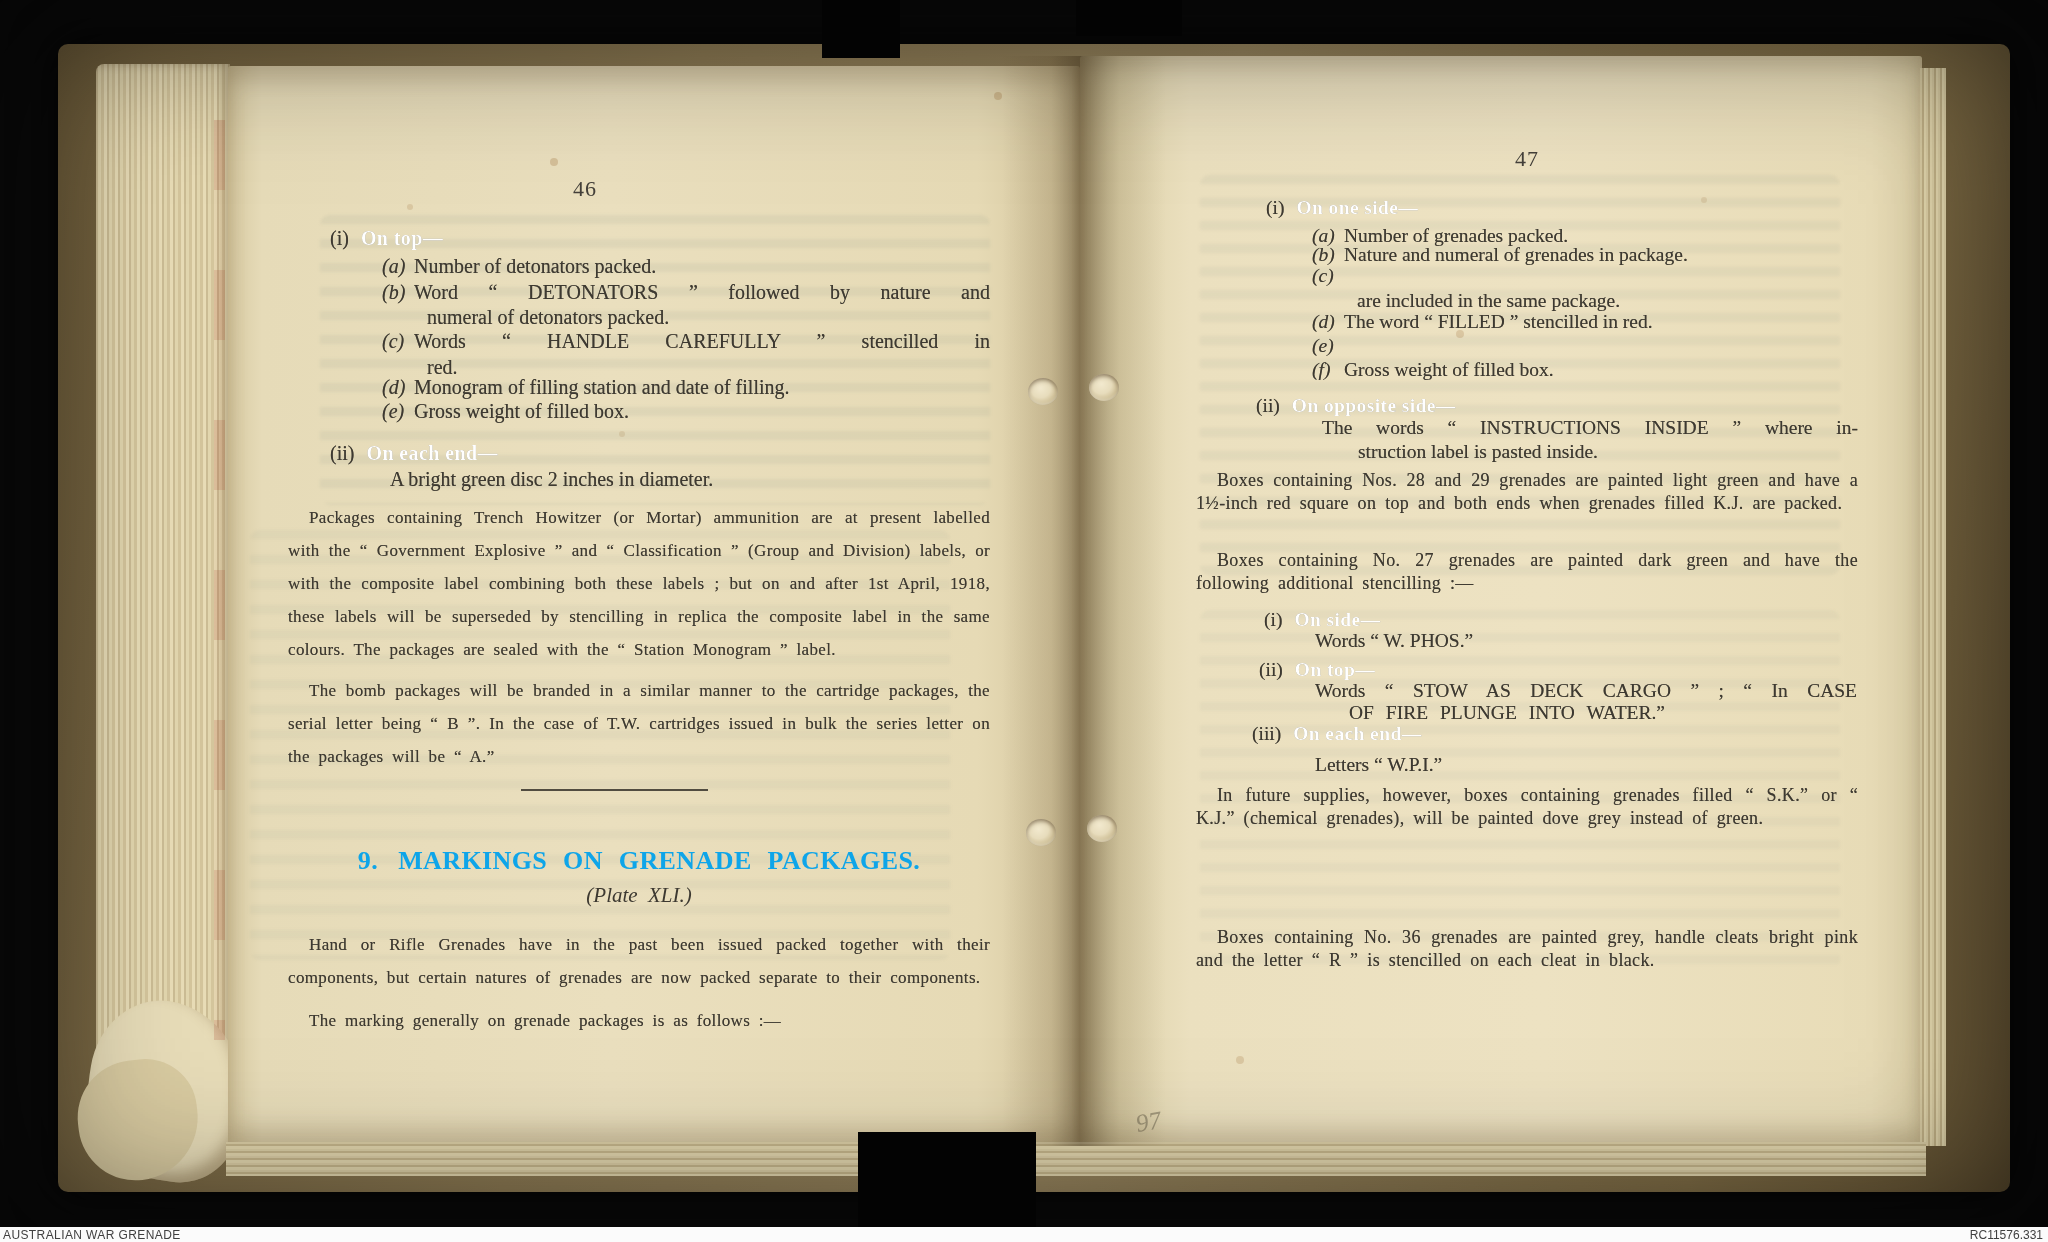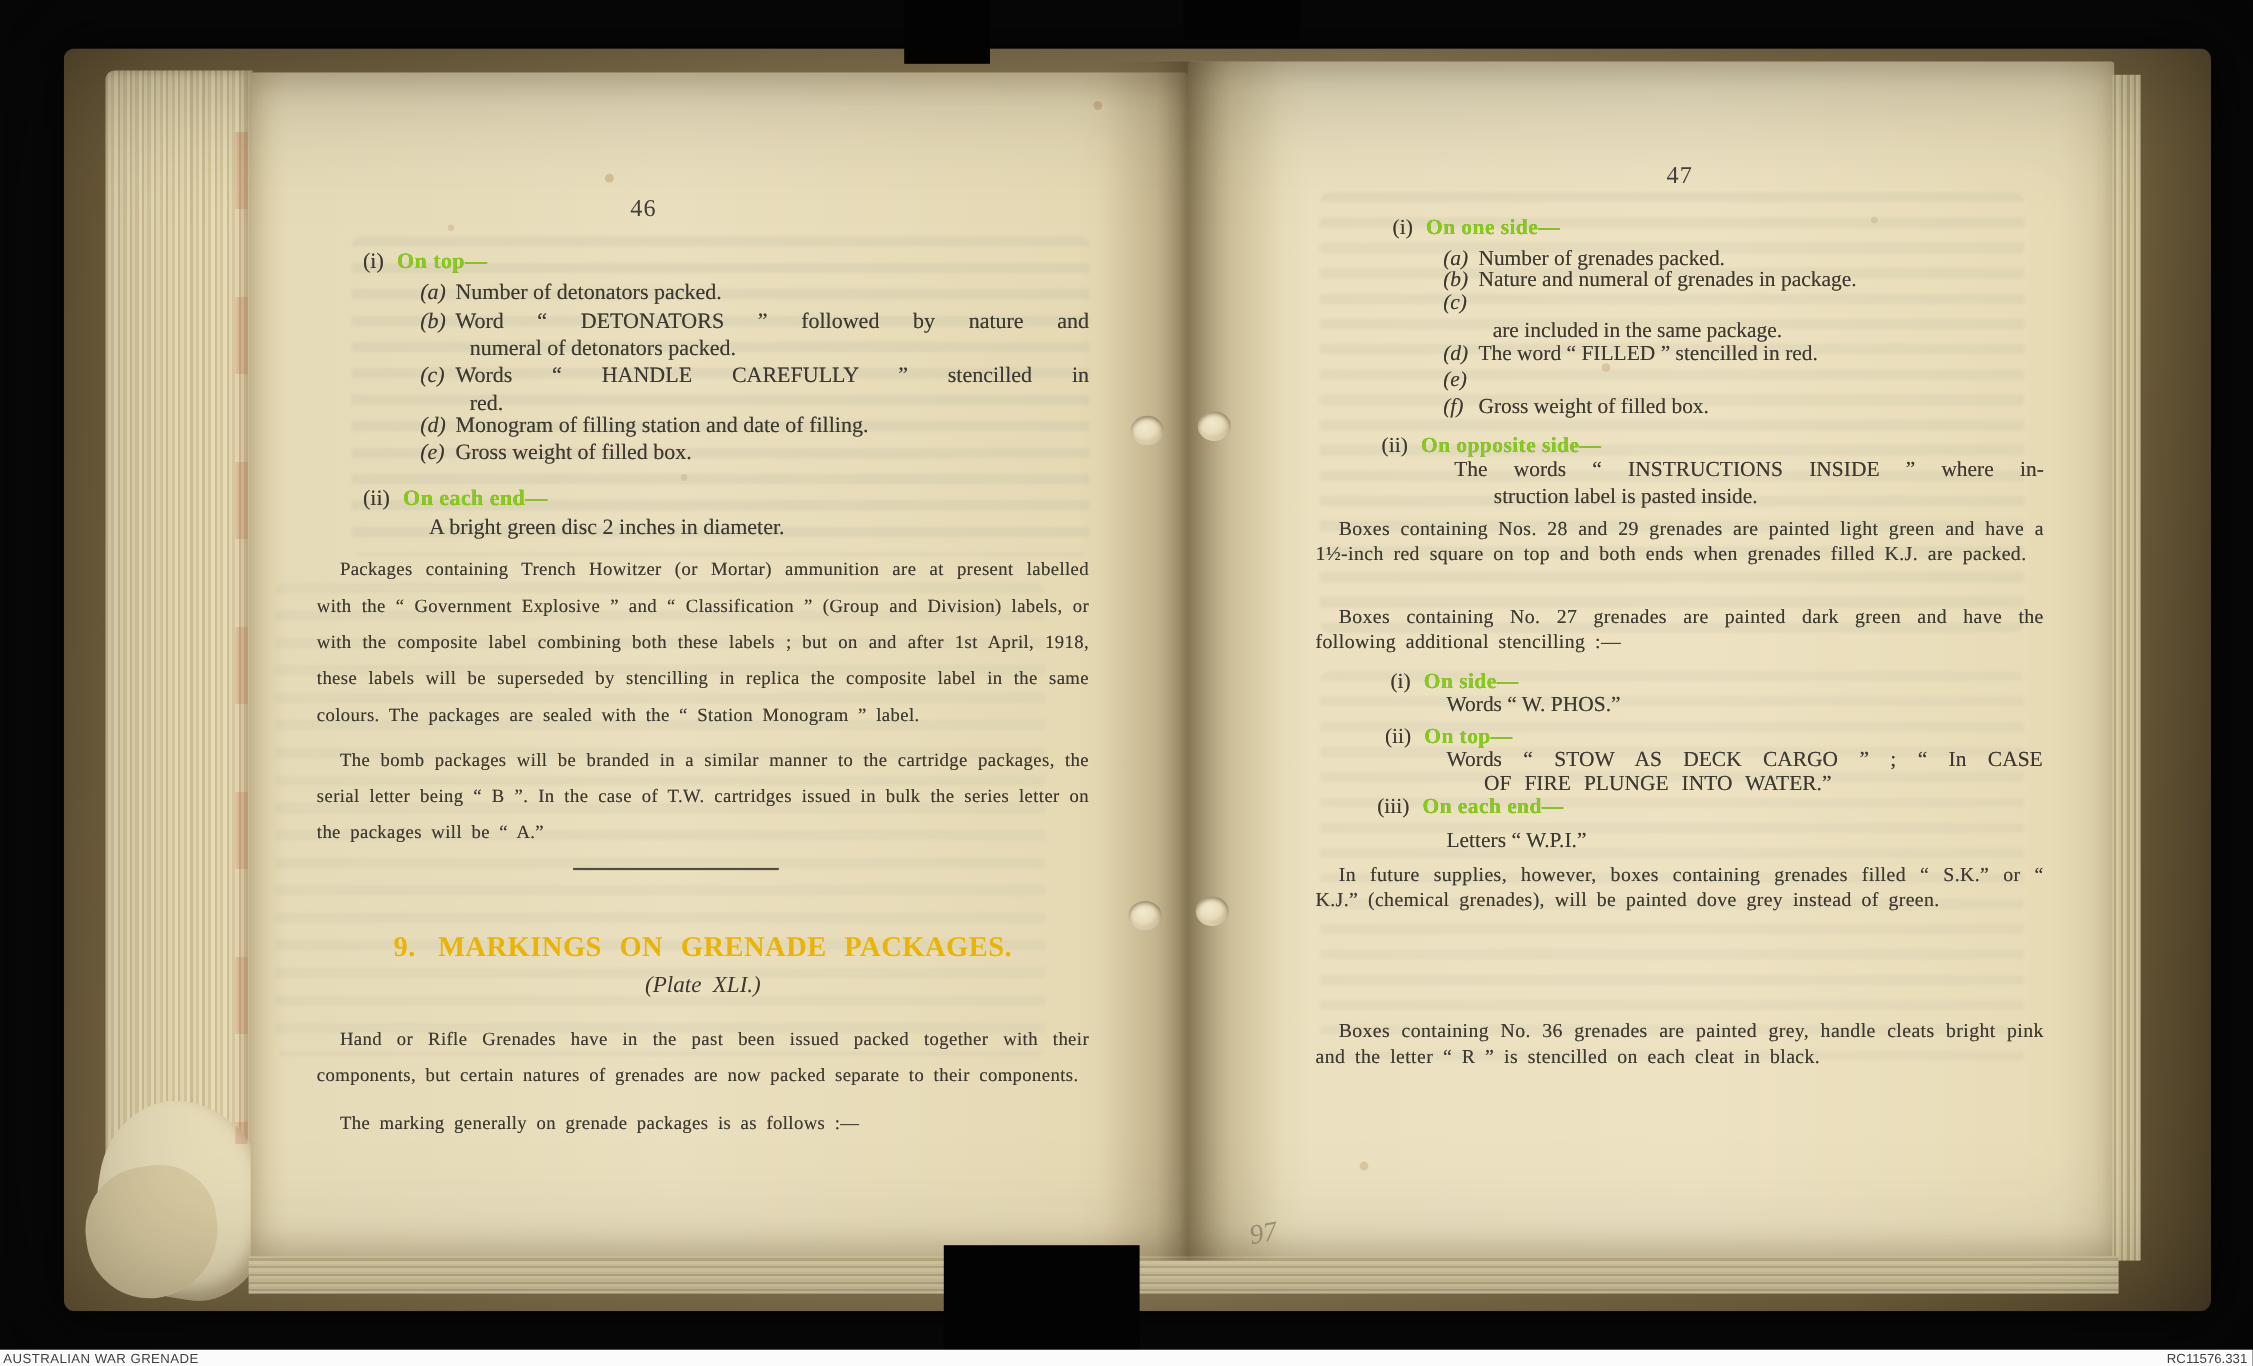--- a/index.html
+++ b/index.html
@@ -47,28 +47,28 @@
     box-shadow:552px 160px 0 2px rgba(150,100,45,.25),408px 205px 0 1px rgba(150,100,45,.18),
     1458px 332px 0 2px rgba(155,105,50,.22),1702px 198px 0 1px rgba(150,100,45,.15),
     1238px 1058px 0 2px rgba(150,100,45,.2),996px 94px 0 2px rgba(150,100,45,.25),
     620px 432px 0 1px rgba(150,100,45,.15);}
 
   
   .line{position:absolute;white-space:nowrap;font-size:20px;line-height:24px;text-shadow:0 0 .6px rgba(62,58,48,.6);}
   .jline{position:absolute;font-size:20px;line-height:24px;text-align:justify;text-align-last:justify;text-shadow:0 0 .6px rgba(62,58,48,.6);}
   .mk{position:absolute;font-style:italic;font-size:20px;line-height:24px;text-shadow:0 0 .6px rgba(62,58,48,.6);}
   .mkr{font-style:normal;margin-right:12px;}
-  .line b{font-weight:700;color:#84cc16;letter-spacing:.4px;}
+  .line b{font-weight:700;color:#ffffff;letter-spacing:.4px;}
   .para{position:absolute;text-align:justify;text-indent:21px;font-size:17px;line-height:33px;
     letter-spacing:.35px;word-spacing:4px;text-shadow:0 0 .6px rgba(62,58,48,.6);}
   .r.line,.r.jline,.r.mk{font-size:19.5px;}
   .r.para{font-size:18px;line-height:23.4px;}
   .pagenum{position:absolute;font-size:22px;letter-spacing:1px;text-align:center;width:50px;color:#44403a;}
   .rule{position:absolute;height:2px;background:#514c40;}
-  .heading{position:absolute;text-align:center;font-weight:700;font-size:26px;letter-spacing:.4px;color:#eab308;white-space:nowrap;}
+  .heading{position:absolute;text-align:center;font-weight:700;font-size:26px;letter-spacing:.4px;color:#0ea5e9;white-space:nowrap;}
   .heading .ht{margin-left:20px;word-spacing:9px;}
   .plate{position:absolute;text-align:center;font-style:italic;font-size:21px;word-spacing:5px;}
   .ws{word-spacing:7px;}
   .pencil{position:absolute;font-size:25px;font-style:italic;color:rgba(100,92,72,.5);transform:rotate(-10deg);z-index:21;}
 
   
   .strap{position:absolute;background:#030303;z-index:45;}
   .s1{left:822px;top:0;width:78px;height:58px;}
   .s2{left:1076px;top:0;width:106px;height:36px;}
   .s3{left:858px;top:1132px;width:178px;height:110px;}

